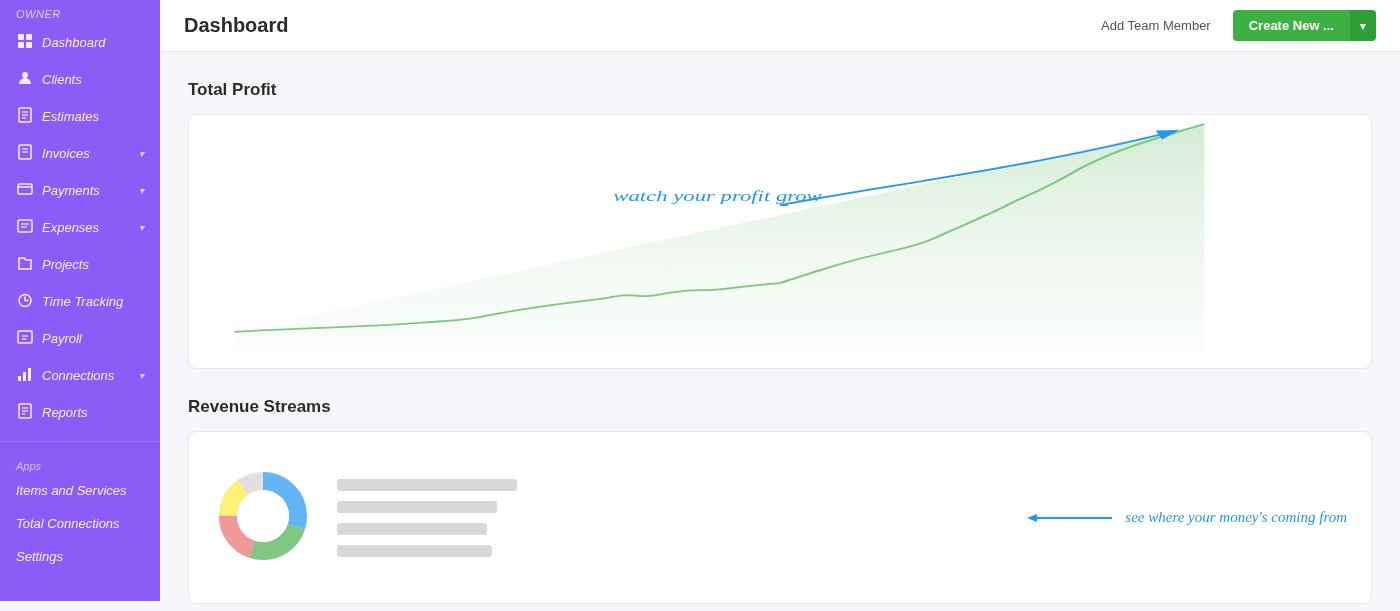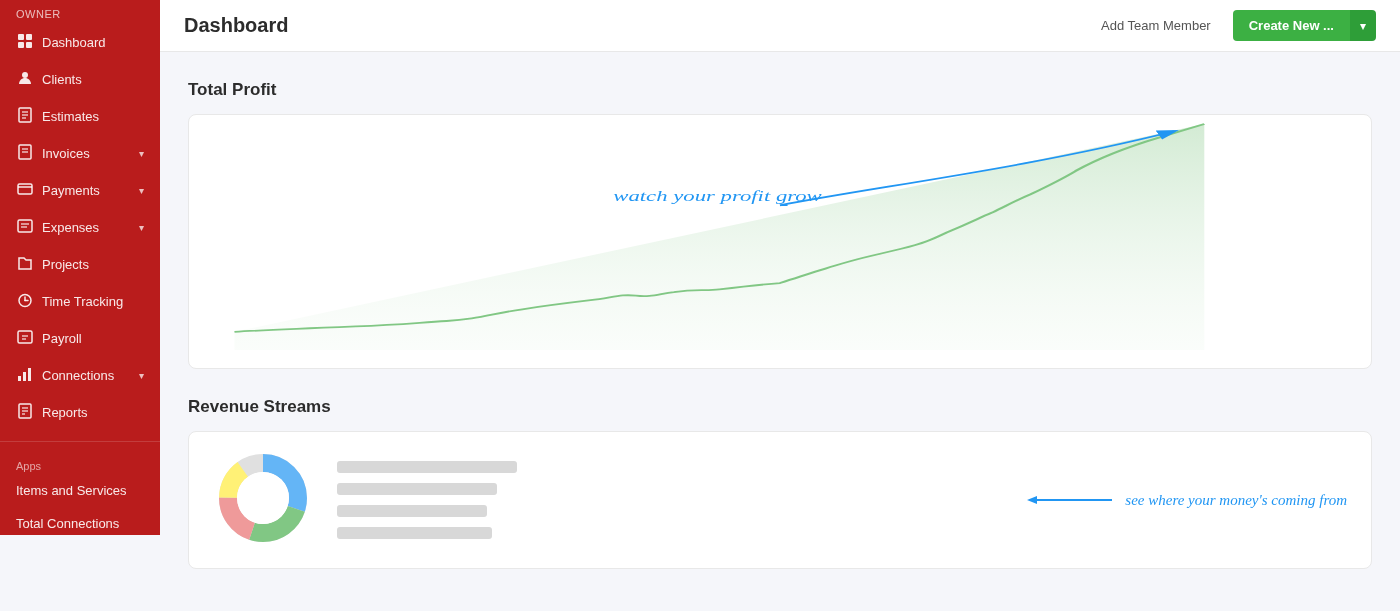--- a/index.html
+++ b/index.html
@@ -2,26 +2,27 @@
 <html><head>
   <meta charset="utf-8">
   <style>
     * { margin: 0; padding: 0; box-sizing: border-box; }
     body { font-family: -apple-system, BlinkMacSystemFont, 'Segoe UI', sans-serif; display: flex; height: 611px; overflow: hidden; background: #f5f6fa; }
 
     
     #sidebar {
       width: 160px;
       min-width: 160px;
-      background: #b91c1c;
+      background: #8b5cf6;
       color: #fff;
       display: flex;
       flex-direction: column;
-      height: 535px;
+      height: 601px;
       overflow-y: auto;
+      font-style: italic;
     }
     #sidebar .owner-label {
       font-size: 11px;
       color: rgba(255,255,255,0.7);
       padding: 8px 16px 4px;
       text-transform: uppercase;
       letter-spacing: 0.5px;
     }
     .nav-item {
       display: flex;
@@ -135,21 +136,21 @@
       width: 100%;
       height: 100%;
     }
 
     
     .revenue-card {
       background: #fff;
       border: 1px solid #e8e8e8;
       border-radius: 8px;
       padding: 24px;
-      height: 138px;
+      height: 173px;
       display: flex;
       align-items: center;
       gap: 24px;
       overflow: hidden;
     }
 
     .donut-container {
       flex-shrink: 0;
     }
 

